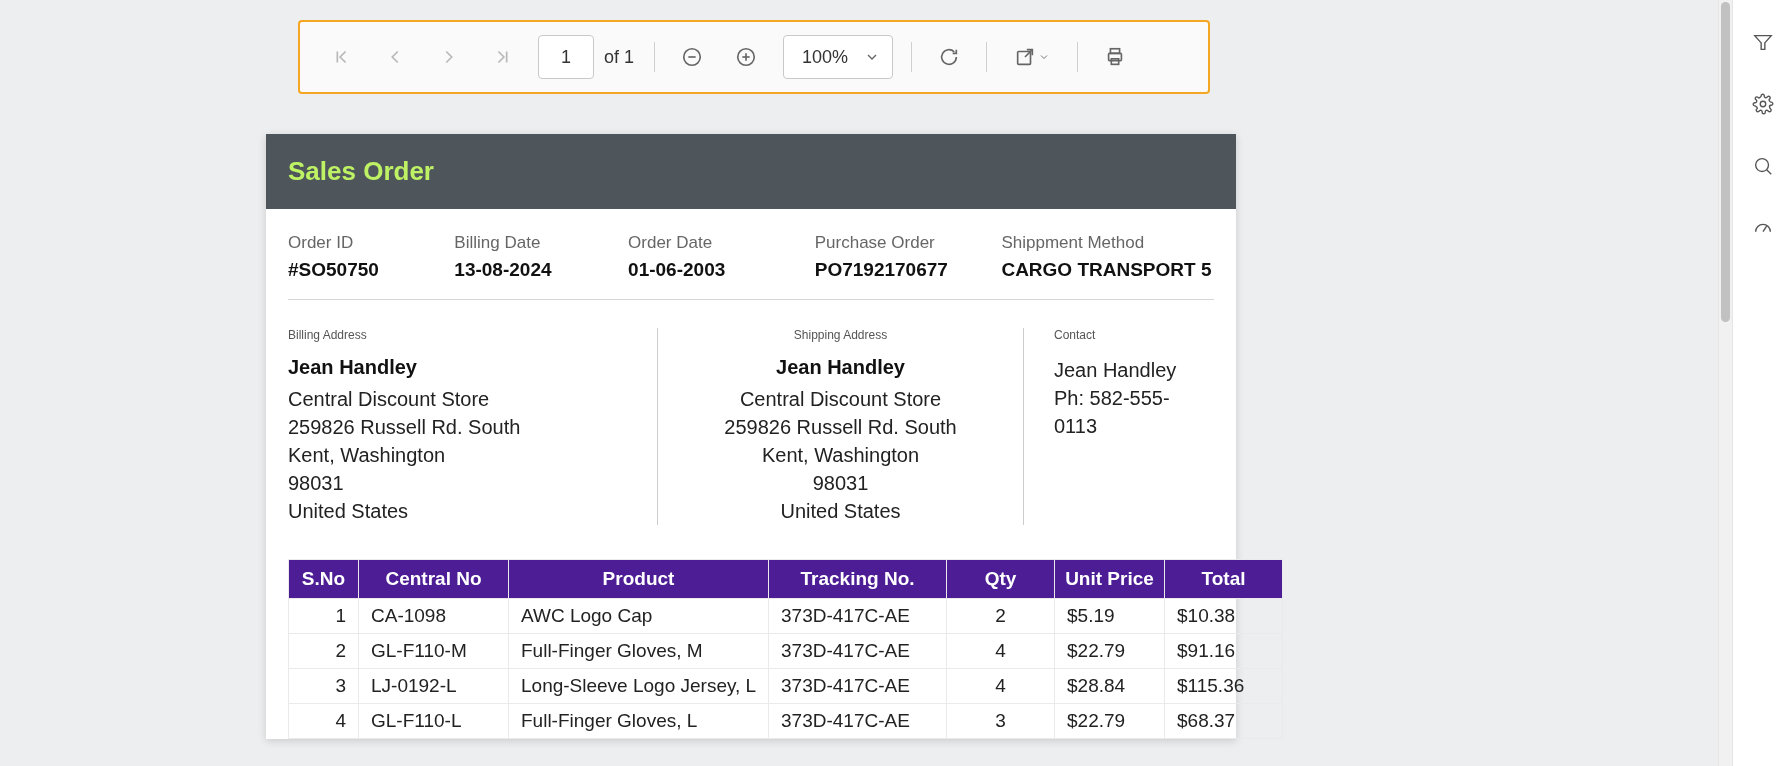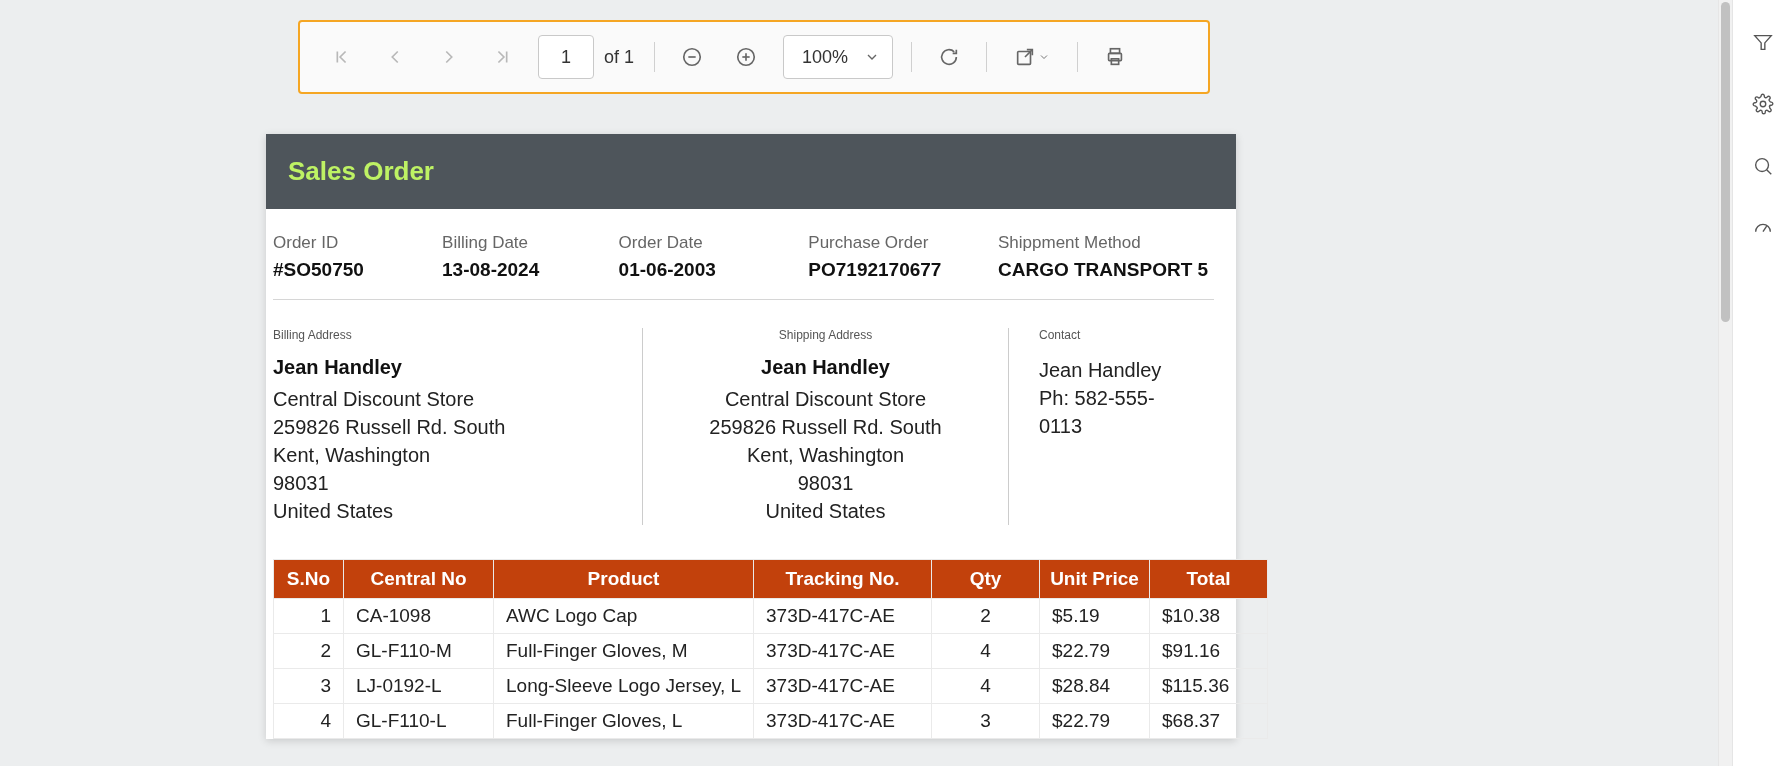--- a/index.html
+++ b/index.html
@@ -116,21 +116,21 @@
     box-shadow: 0 2px 8px rgba(0,0,0,0.15);
   }
   .report-header {
     background: #4e555b;
     color: #bef264;
     font-size: 26px;
     font-weight: 650;
     padding: 22px 22px;
   }
   .report-body {
-    padding: 24px 22px 0 7px;
+    padding: 24px 22px 0 22px;
   }
   .meta-row {
     display: flex;
     gap: 0;
     padding-bottom: 18px;
     border-bottom: 1px solid #d6d6d6;
   }
   .meta-item { }
   .meta-item.c1 { width: 180px; }
   .meta-item.c2 { width: 188px; }
@@ -166,21 +166,21 @@
     table-layout: fixed;
   }
   .items-table col.sno { width: 70px; }
   .items-table col.pno { width: 150px; }
   .items-table col.prod { width: 260px; }
   .items-table col.track { width: 178px; }
   .items-table col.qty { width: 108px; }
   .items-table col.uprice { width: 110px; }
   .items-table col.tot { width: 118px; }
   .items-table th {
-    background: #c2410c;
+    background: #4c1d95;
     color: #fff;
     font-size: 19px; font-weight: 600;
     padding: 8px 10px;
     border: 1px solid #eaeaea;
     text-align: center;
   }
   .items-table td {
     font-size: 19px; color: #222;
     padding: 6px 12px;
     border: 1px solid #eaeaea;

